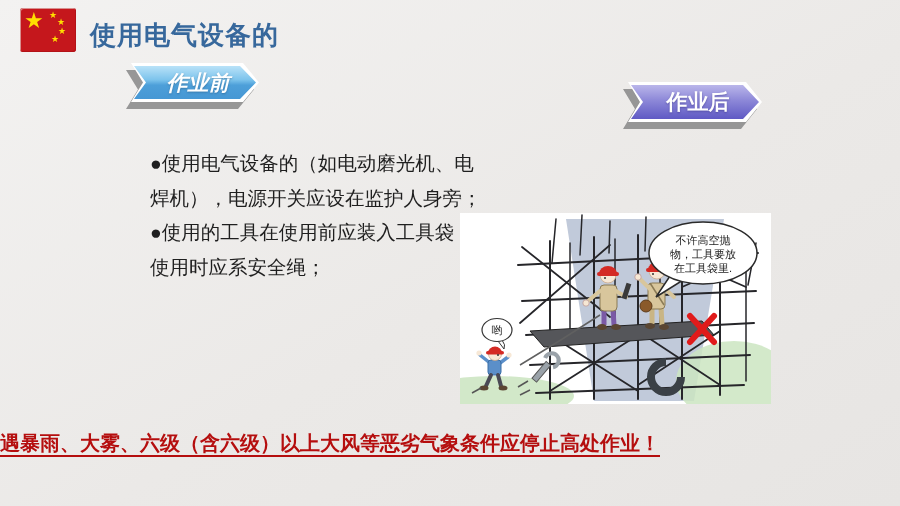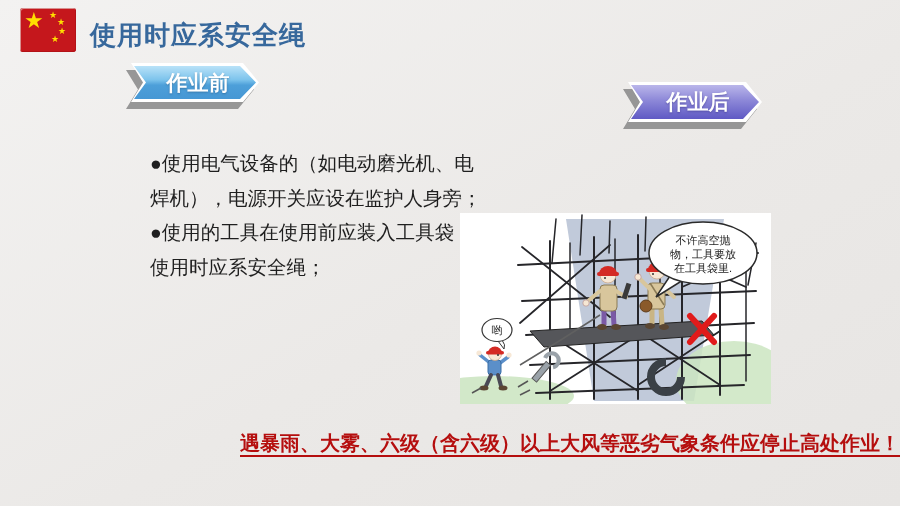--- a/index.html
+++ b/index.html
@@ -35,21 +35,21 @@
   .tab .fill  { inset:3px; }
   .tab .shadow, .tab .shape, .tab .fill {
     clip-path:polygon(0 0, calc(100% - 16px) 0, 100% 50%, calc(100% - 16px) 100%, 0 100%, 12px 50%);
   }
   .tab .label {
     position:absolute; inset:0; display:flex; align-items:center; justify-content:center;
     font-weight:bold; z-index:2;
   }
   #tab-before { left:131px; top:63px; width:128px; height:39px; }
   #tab-before .fill { background:linear-gradient(180deg,#b9e2f8 0%,#7cc3ec 42%,#4d9fd9 58%,#4697d4 100%); }
-  #tab-before .label { color:#ffffff; font-size:21px; text-shadow:0 1px 2px rgba(40,90,130,.55); padding-left:6px; }
+  #tab-before .label { color:#ffffff; font-size:21px; text-shadow:0 1px 2px rgba(40,90,130,.55); padding-left:6px;font-style:italic; }
   #tab-during { left:250px; top:60px; width:390px; height:44px; }
   #tab-during .fill { background:linear-gradient(180deg,#b2d77e 0%,#9aca5f 45%,#8abf49 100%); }
   #tab-during .label { color:#9e0b0f; font-size:22px; }
   #tab-after  { left:628px; top:62px; width:134px; height:40px;margin-top:20px; }
   #tab-after .fill { background:linear-gradient(180deg,#bab6ea 0%,#8d88d8 45%,#5f59c4 100%); }
   #tab-after .label { color:#ffffff; font-size:21px; text-shadow:0 1px 2px rgba(60,55,140,.6); padding-left:6px; }
   
   .bullets {
     position:absolute; left:150px; top:146px; width:336px;
     font-size:19.5px; line-height:34.5px; color:#1f1f1f;
@@ -57,38 +57,38 @@
   .bullets p { margin:0; }
   
   .illustration {
     position:absolute; left:460px; top:213px; width:311px; height:191px;
     background:#ffffff;
     border-radius:31px;
   }
   .illustration svg { display:block; }
   
   .warning {
-    position:absolute; left:0; right:0; top:430px; text-align:right;
+    position:absolute; left:0; right:0; top:430px; text-align:left;
     font-size:20px; font-weight:bold; color:#b50e0e;
     text-decoration:underline; text-underline-offset:5px;
   }
 </style>
 </head>
 <body>
 
 <div id="slide">
 
   <div class="flag">
     <span class="star-big">★</span>
     <span class="s1">★</span>
     <span class="s2">★</span>
     <span class="s3">★</span>
     <span class="s4">★</span>
   </div>
-  <div class="page-title">使用时应系安全绳</div>
+  <div class="page-title">使用电气设备的</div>
 
   <div class="tab" id="tab-before">
     <div class="shadow"></div>
     <div class="shape"></div>
     <div class="fill"></div>
     <div class="label">作业前</div>
   </div>
   <div class="tab" id="tab-after">
     <div class="shadow"></div>
     <div class="shape"></div>

